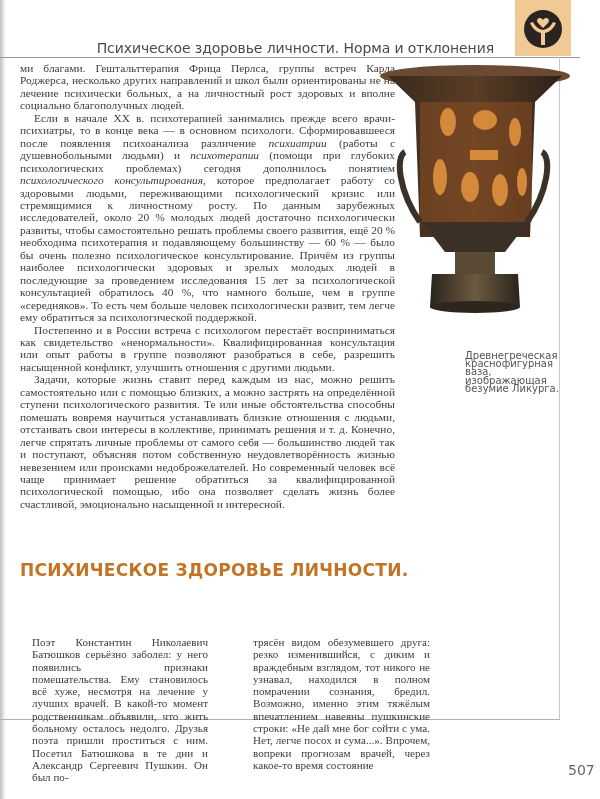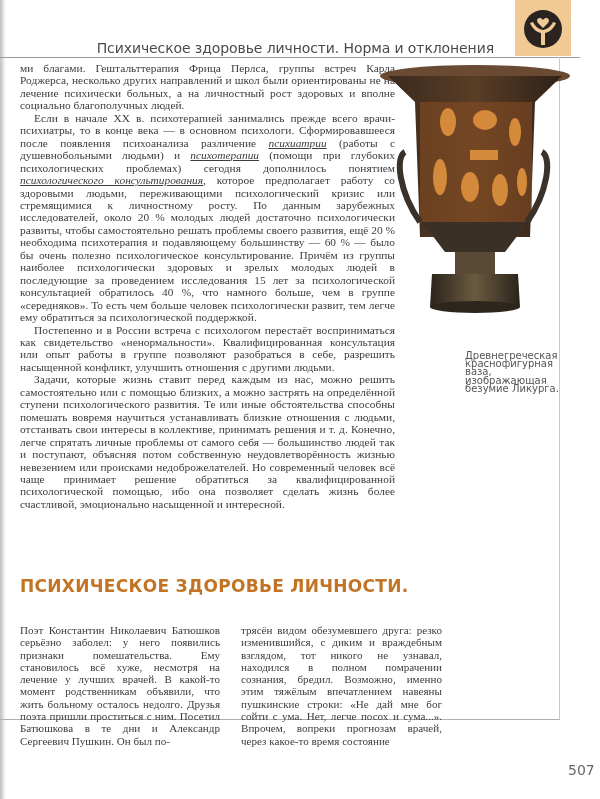--- a/index.html
+++ b/index.html
@@ -32,40 +32,40 @@
     border-right: 1px solid #c8c8c8; border-bottom: 1px solid #b0b0b0;
     box-sizing: border-box;
   }
   .body-text {
     position: absolute; left: 20px; top: 62px; width: 375px;
     font-size: 11.4px; line-height: 12.45px; text-align: justify;
     color: #3d3d3d;
   }
   .body-text p { margin: 0; text-indent: 14px; }
   .body-text p.first { text-indent: 0; }
-  .body-text em { font-style: italic; text-decoration: underline; }
+  .body-text em { font-style: italic; }
   .vase {
     position: absolute; left: 370px; top: 62px; width: 200px; height: 260px;
   }
   .caption {
     position: absolute; left: 465px; top: 352px; width: 95px;
     font-family: "DejaVu Sans", "Liberation Sans", sans-serif;
     font-size: 10px; line-height: 8.2px; color: #555;
   }
   .section-title {
     position: absolute; left: 20px; top: 560px; width: 420px;
     font-family: "DejaVu Sans", "Liberation Sans", sans-serif;
     font-size: 17px; line-height: 21px; font-weight: 600;
-    color: #c27424; letter-spacing: 0.3px; margin-top: 16px;
+    color: #c27424; letter-spacing: 0.3px;
   }
   .col {
     position: absolute; top: 624px; width: 200px;
     font-size: 11.1px; line-height: 12.3px; text-align: justify; color: #3d3d3d;
   }
-  .col p { margin: 0; }
+  .col p { margin: 12px; }
   .col-left { left: 20px; }
   .col-right { left: 241px; width: 201px; }
   .page-number {
     position: absolute; left: 568px; top: 762px;
     font-family: "DejaVu Sans", "Liberation Sans", sans-serif;
     font-size: 14px; color: #666;
   }
 </style>
 </head>
 <body>

